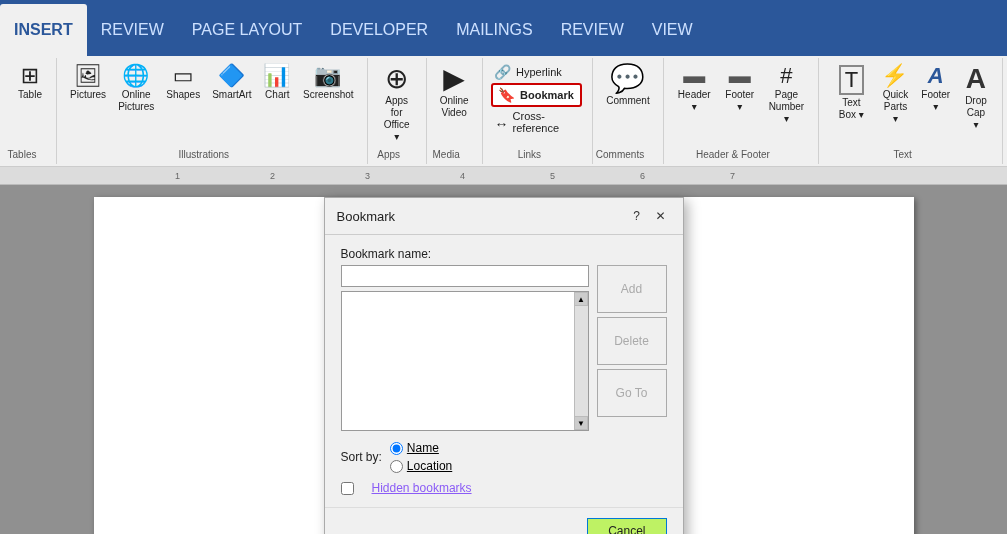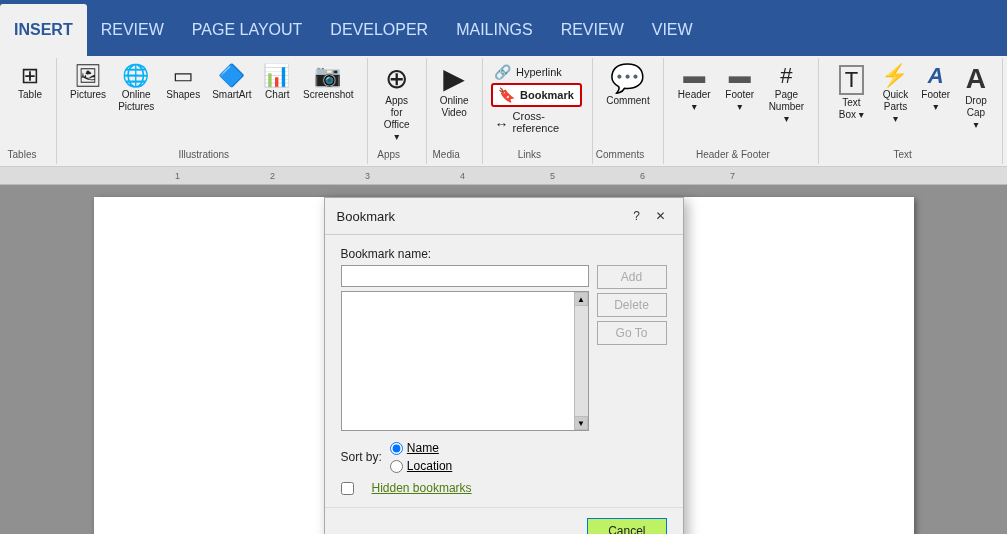--- a/index.html
+++ b/index.html
@@ -48,31 +48,31 @@
 
     .dialog-body { padding: 12px 16px; }
     .dialog-label { font-size: 12px; color: #222; margin-bottom: 4px; }
     .dialog-input { width: 100%; border: 1px solid #999; background: white; padding: 3px 4px; font-size: 12px; height: 22px; outline: none; }
 
     .bookmark-list { border: 1px solid #999; background: white; height: 140px; margin-top: 4px; overflow-y: auto; position: relative; }
     .bookmark-list-scrollbar { position: absolute; right: 0; top: 0; bottom: 0; width: 14px; background: #e0e0e0; border-left: 1px solid #bbb; display: flex; flex-direction: column; align-items: center; }
     .scrollbar-arrow { width: 14px; height: 14px; background: #ccc; border: 1px solid #bbb; display: flex; align-items: center; justify-content: center; font-size: 8px; cursor: pointer; }
 
     .dialog-buttons-col { display: flex; flex-direction: column; gap: 4px; }
-    .dialog-btn { width: 70px; padding: 4px 8px; font-size: 12px; background: #f0f0f0; border: 1px solid #aaa; cursor: pointer; text-align: center; color: #666; }
+    .dialog-btn { width: 70px; padding: 16px 8px; font-size: 12px; background: #f0f0f0; border: 1px solid #aaa; cursor: pointer; text-align: center; color: #666; }
     .dialog-btn:disabled { color: #aaa; cursor: default; }
     .dialog-btn-primary { background: #f0f0f0; border: 1px solid #aaa; color: #222; }
 
     .sortby-row { margin-top: 10px; display: flex; align-items: center; gap: 8px; font-size: 12px; }
     .sortby-label { color: #222; }
     .radio-group { display: flex; flex-direction: column; gap: 4px; }
     .radio-item { display: flex; align-items: center; gap: 4px; font-size: 12px; cursor: pointer; text-decoration: underline; }
 
     .checkbox-row { margin-top: 8px; display: flex; align-items: center; gap: 6px; font-size: 12px; }
-    .checkbox-row label { cursor: pointer; text-decoration: underline; color: #4d7c0f; padding-left: 12px; }
+    .checkbox-row label { cursor: pointer; text-decoration: underline; color: #8b5cf6; padding-left: 12px; }
 
     .dialog-footer { padding: 10px 16px; display: flex; justify-content: flex-end; border-top: 1px solid #ddd; }
     .cancel-btn { padding: 5px 20px; font-size: 12px; background: #bef264; border: 1px solid #0078d7; cursor: pointer; color: #222; }
 
     .dialog-content-row { display: flex; gap: 8px; }
     .dialog-main { flex: 1; }
   </style>
 </head>
 <body>
 

